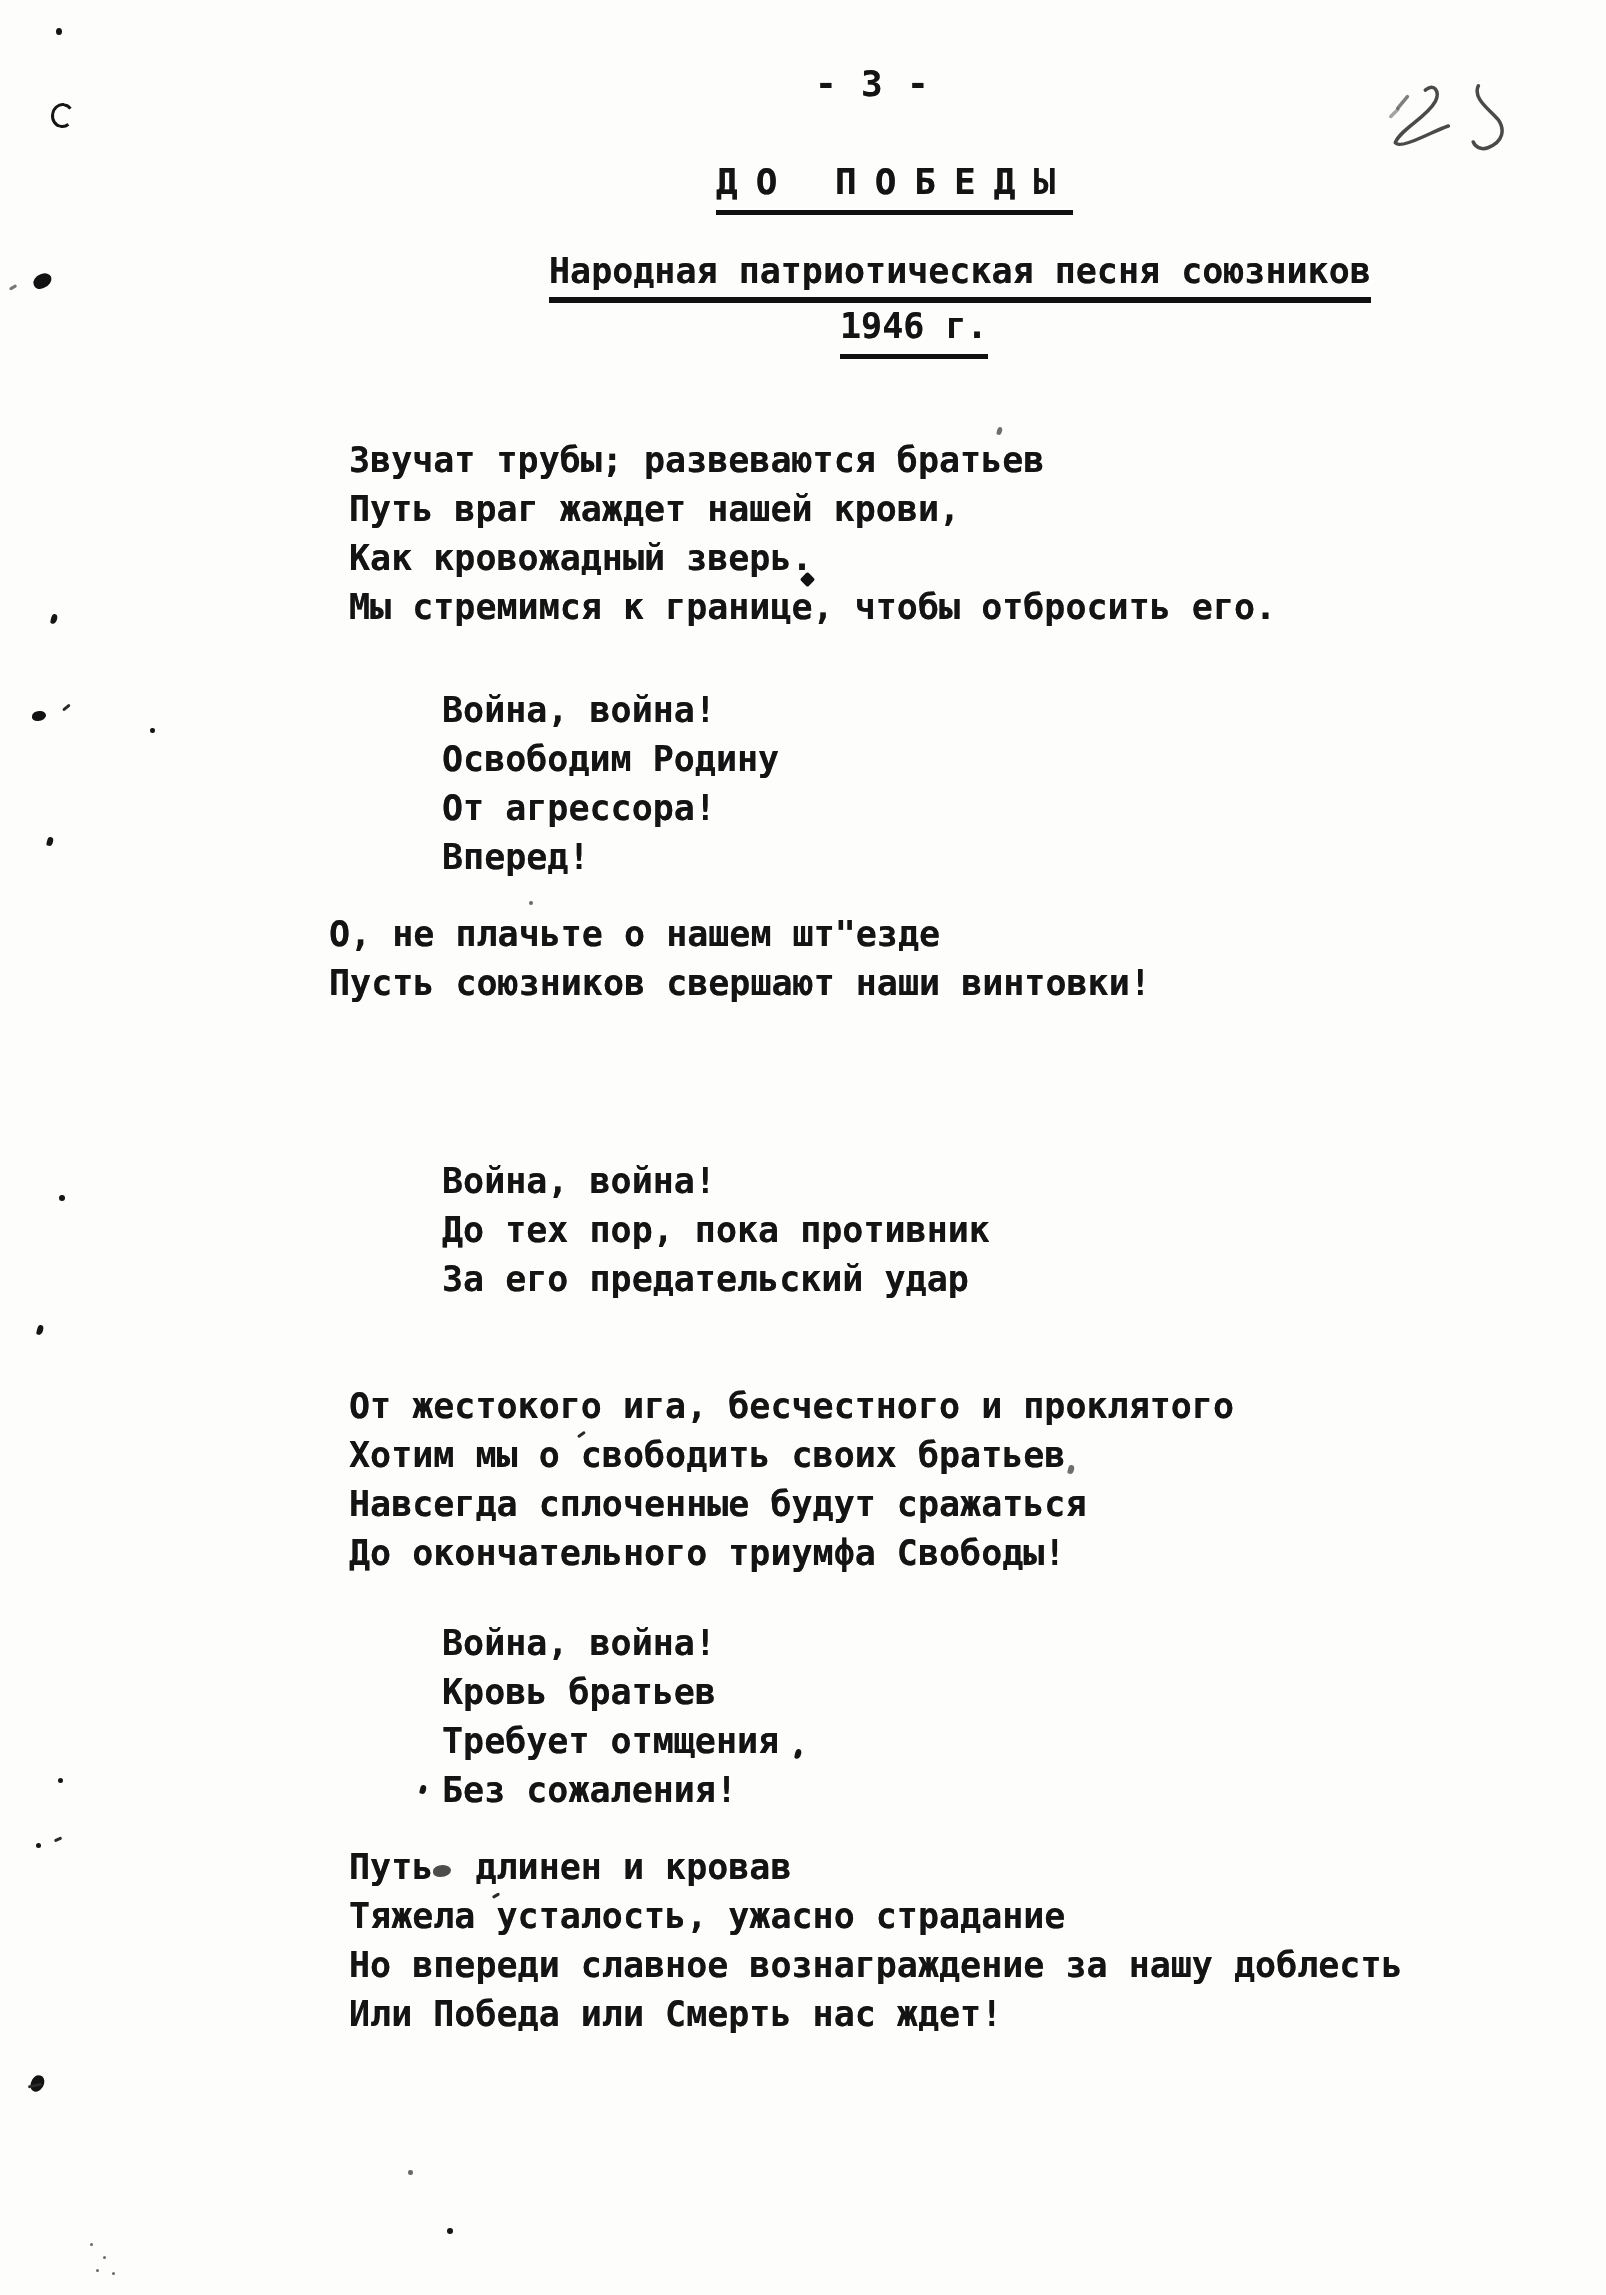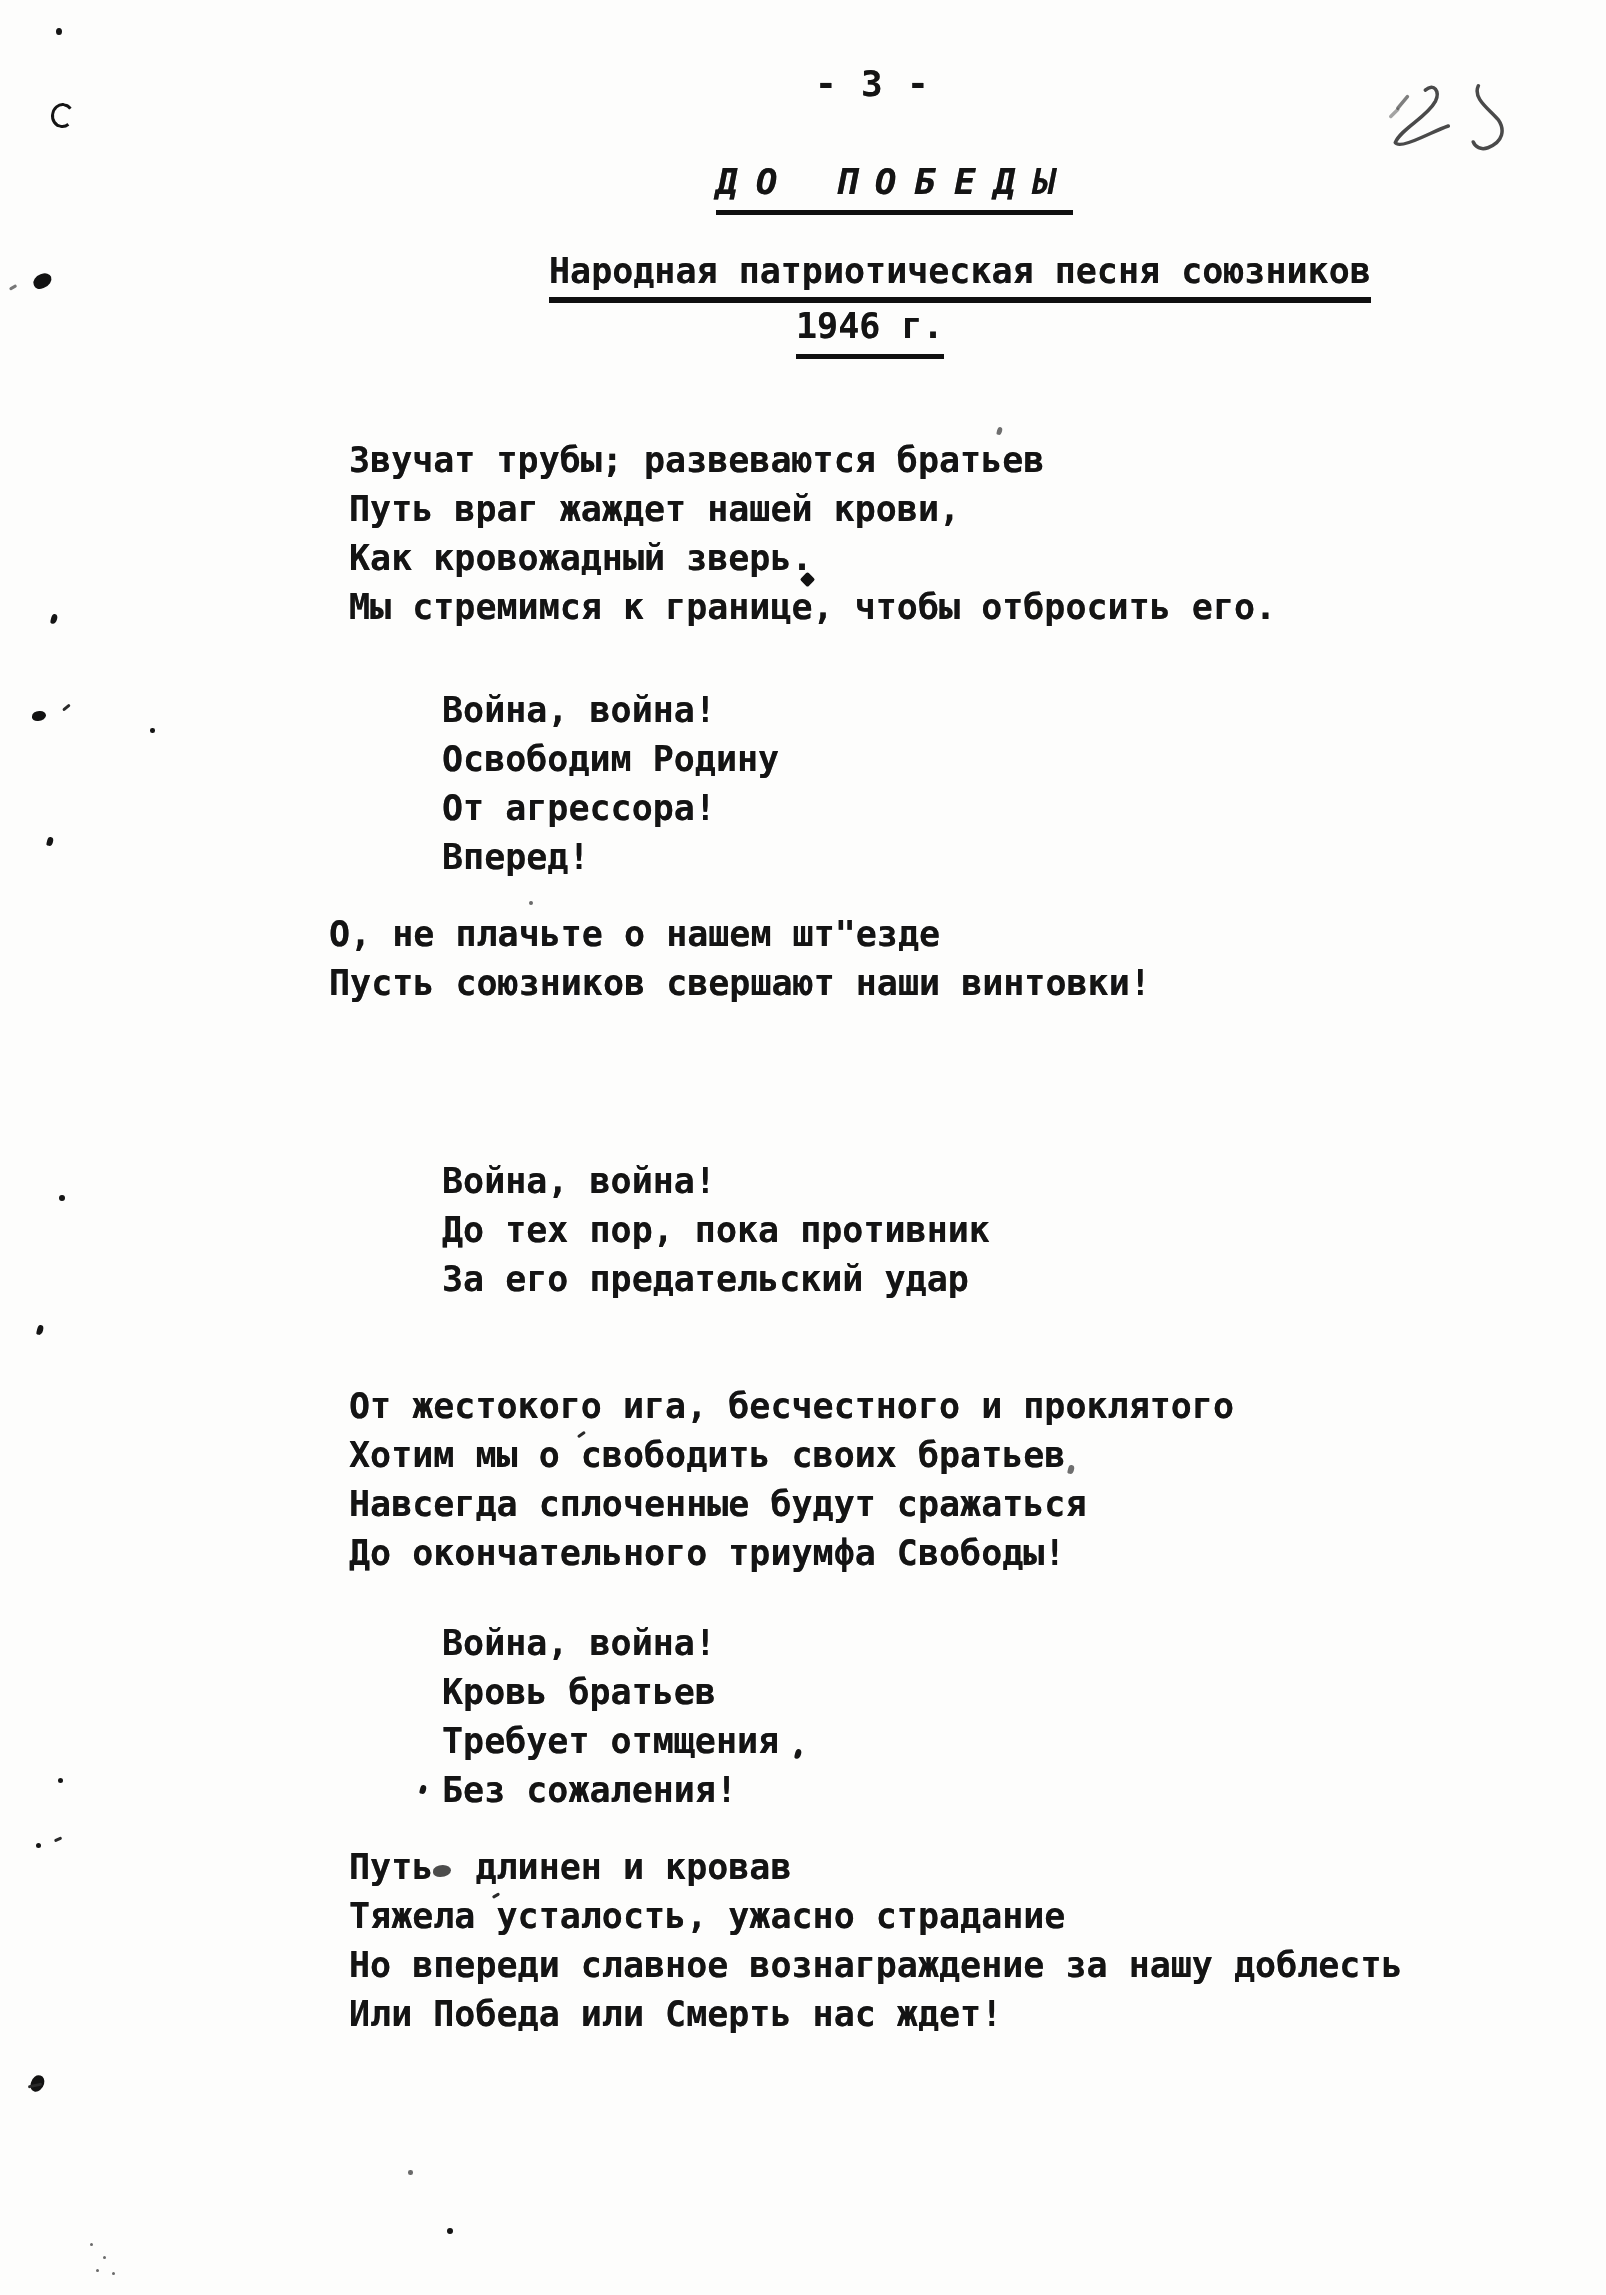--- a/index.html
+++ b/index.html
@@ -7,21 +7,21 @@
     position:relative;
     width:1607px;height:2295px;
     background:#fdfdfc;
     overflow:hidden;
     font-family:"DejaVu Sans Mono","Liberation Mono",monospace;
     font-weight:700;
     color:#141414;
   }
   .tw{ position:absolute; white-space:pre; text-shadow:0 0 0.6px rgba(10,10,10,.6); }
   .pagenum{ font-size:36px; letter-spacing:1.3px; }
-  .title{ font-size:36px; letter-spacing:18px; border-bottom:5.8px solid #101010; padding-bottom:7.7px;font-style:italic; }
+  .title{ font-size:36px; letter-spacing:18px; border-bottom:5.8px solid #101010; padding-bottom:7.7px; }
   .subtitle{ font-size:35px; border-bottom:6.4px solid #101010; padding-bottom:6.4px; }
   .year{ font-size:35px; border-bottom:5.8px solid #101010; padding-bottom:7.7px; }
   .stanza{ position:absolute; font-size:35px; line-height:49px; }
   .stanza .line{ white-space:pre; text-shadow:0 0 0.6px rgba(10,10,10,.6); }
   
   .speck{ position:absolute; background:#151515; border-radius:50%; }
   .speck.gray{ background:#6a6a6a; }
   .comma{ position:absolute; width:6.4px; height:10.3px; background:#151515;
           border-radius:60% 60% 70% 30%; transform:rotate(14deg); }
   .comma.gray{ background:#6f6f6f; }
@@ -43,21 +43,21 @@
     <g fill="none" stroke="#2b2b2b" stroke-width="5.5" stroke-linecap="round" stroke-linejoin="round" opacity="0.85">
       <path d="M 74,14 C 88,2 97,16 90,31 C 76,57 36,74 27,96 C 31,102 48,97 68,88 C 84,81 98,74 110,70"></path>
       <path d="M 31,42 L 46,24" opacity="0.7"></path>
       <path d="M 20,55 L 31,44" opacity="0.5"></path>
       <path d="M 157,7 C 148,26 172,42 188,60 C 199,76 196,95 172,104 C 161,108 152,103 149,95"></path>
     </g>
   </svg>
 
   <div class="tw title" style="left:716px;top:161px">ДО ПОБЕДЫ</div>
   <div class="tw subtitle" style="left:549px;top:251px">Народная патриотическая песня союзников</div>
-  <div class="tw year" style="left:796px;top:306px">1946 г.</div>
+  <div class="tw year" style="left:840px;top:306px">1946 г.</div>
 
   <div class="stanza" style="left:349px;top:436px">
     <div class="line">Звучат трубы; развеваются братьев</div>
     <div class="line">Путь враг жаждет нашей крови,</div>
     <div class="line">Как кровожадный зверь.</div>
     <div class="line">Мы стремимся к границе, чтобы отбросить его.</div>
   </div>
 
   <div class="stanza" style="left:442px;top:686px">
     <div class="line">Война, война!</div>

